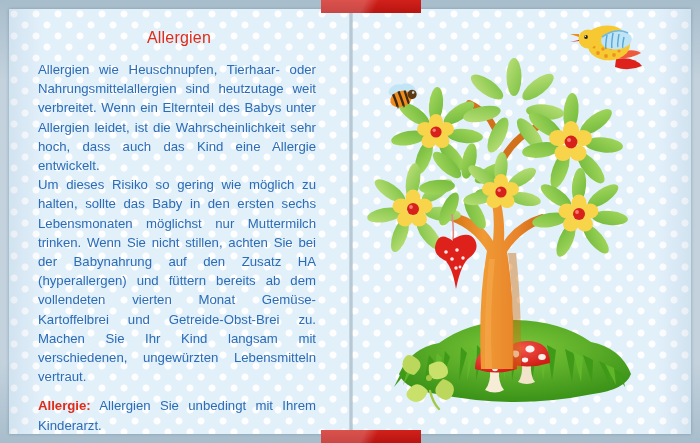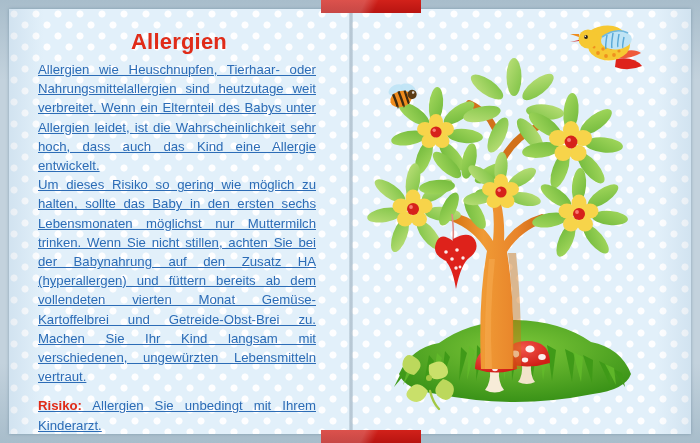--- a/index.html
+++ b/index.html
@@ -47,28 +47,28 @@
     content:"";position:absolute;inset:0;
     background:linear-gradient(115deg, rgba(255,255,255,.22) 0 42%, rgba(255,255,255,0) 55%);
   }
   .tab.top{top:0;}
   .tab.bottom{bottom:0;}
 
   
   .left-page{position:absolute;left:9px;top:9px;width:340px;height:425px;}
   .title{
     position:absolute;left:0;right:0;top:20px;text-align:center;
-    color:#e02b18;font-size:22px;font-weight:bold;letter-spacing:.2px;
+    color:#e02b18;font-size:16px;font-weight:normal;letter-spacing:.2px;
   }
   .copy{
     position:absolute;left:29px;top:51px;width:278px;
     color:#2c6cb6;font-size:13.2px;line-height:19.2px;
     text-align:justify;
   }
-  .copy p{margin:0 0 0 0;text-decoration:underline;}
+  .copy p{margin:0 0 0 0;}
   .copy p.gap{margin-top:10px;}
   .kw{color:#e02b18;font-weight:bold;}
 
   
   .right-page{position:absolute;left:353px;top:9px;width:338px;height:425px;overflow:hidden;}
   .art{position:absolute;left:0;top:0;width:338px;height:425px;}
 </style>
 </head>
 <body>
 
@@ -83,21 +83,21 @@
   <div class="tab top"></div>
   <div class="tab bottom"></div>
 
   <div class="left-page">
 
     <div class="title">Allergien</div>
 
     <div class="copy">
       <p>Allergien wie Heuschnupfen, Tierhaar- oder Nahrungsmittelallergien sind heutzutage weit verbreitet. Wenn ein Elternteil des Babys unter Allergien leidet, ist die Wahrscheinlichkeit sehr hoch, dass auch das Kind eine Allergie entwickelt.</p>
       <p>Um dieses Risiko so gering wie möglich zu halten, sollte das Baby in den ersten sechs Lebensmonaten möglichst nur Muttermilch trinken. Wenn Sie nicht stillen, achten Sie bei der Babynahrung auf den Zusatz HA (hyperallergen) und füttern bereits ab dem vollendeten vierten Monat Gemüse-Kartoffelbrei und Getreide-Obst-Brei zu. Machen Sie Ihr Kind langsam mit verschiedenen, ungewürzten Lebensmitteln vertraut.</p>
-      <p class="gap"><span class="kw">Risiko:</span><span> Allergien Sie unbedingt mit Ihrem Kinderarzt.</span></p>
+      <p class="gap"><span class="kw">Allergie:</span><span> Allergien Sie unbedingt mit Ihrem Kinderarzt.</span></p>
     </div>
   </div>
 
   <div class="right-page">
     <svg class="art" viewBox="0 0 338 425">
       <defs>
         <linearGradient id="trunkG" x1="0" y1="0" x2="1" y2="0">
           <stop offset="0%" stop-color="#d4700f"></stop>
           <stop offset="35%" stop-color="#f09a35"></stop>
           <stop offset="70%" stop-color="#e8842a"></stop>

